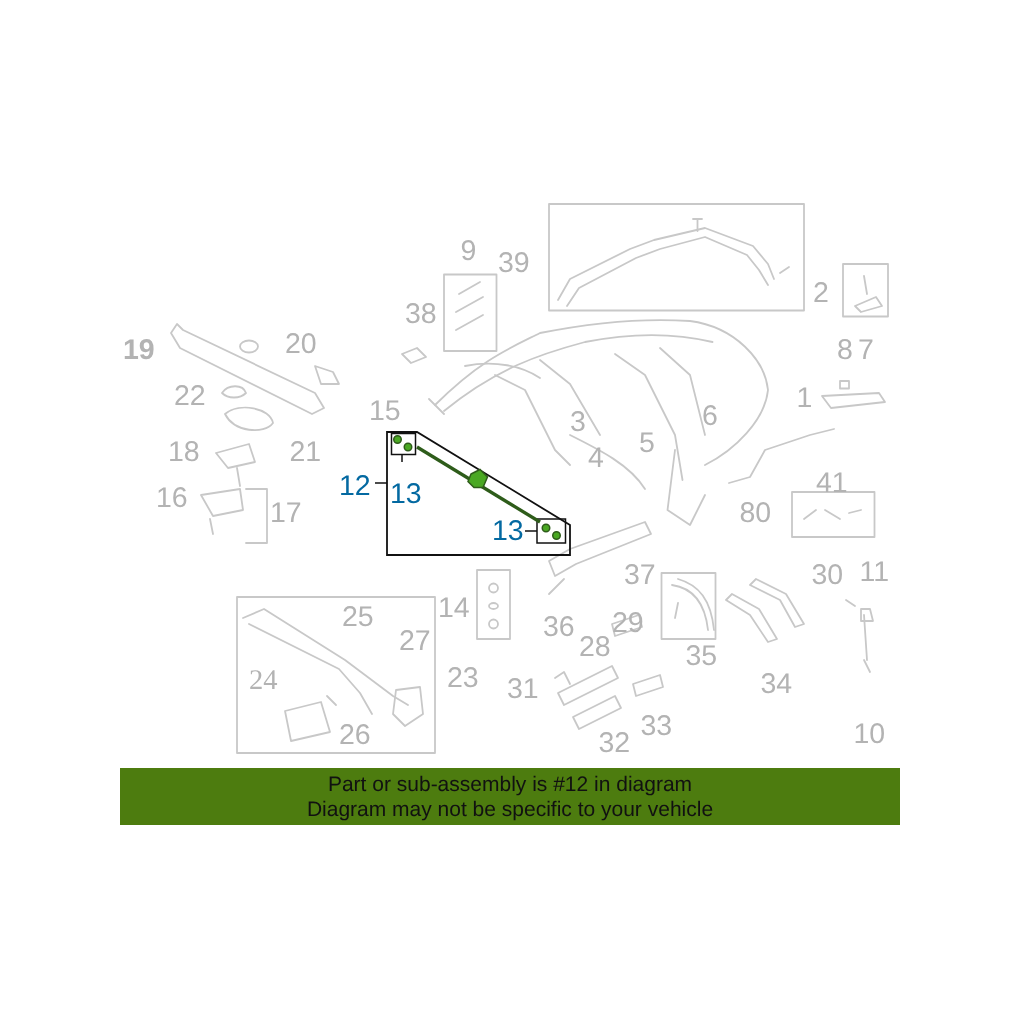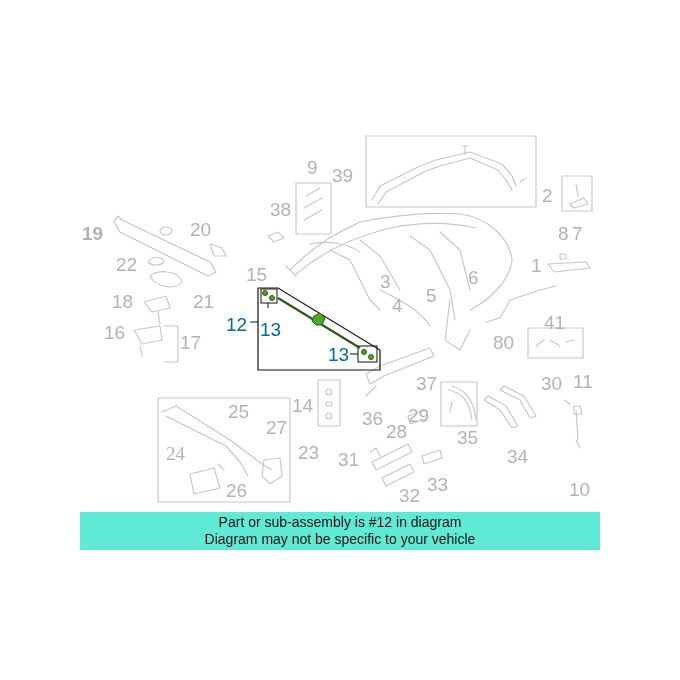--- a/index.html
+++ b/index.html
@@ -1,20 +1,20 @@
 <!DOCTYPE html>
 <html><head>
 <meta charset="utf-8">
 <style>
   html, body { margin:0; padding:0; background:#ffffff; }
   body { width:680px; height:680px; position:relative; overflow:hidden; font-family:"Liberation Sans", sans-serif; }
   #diagram { position:absolute; left:0; top:0; width:680px; height:680px; }
   .lbl { position:absolute; font-family:"Liberation Sans", sans-serif; font-size:19px; color:#b3b3b3; line-height:1; white-space:nowrap; }
   .lbl.hl { color:#0369a1; }
-  .banner { position:absolute; left:80px; top:512px; width:520px; height:38px; background:#5eead4; display:flex; flex-direction:column; align-items:center; justify-content:center; }
+  .banner { position:absolute; left:80px; top:512px; width:520px; height:38px; background:#4d7c0f; display:flex; flex-direction:column; align-items:center; justify-content:center; }
   .banner span { font-family:"Liberation Sans", sans-serif; font-size:14px; color:#111; line-height:17px; }
 </style>
 </head>
 <body>
 
 <div id="diagram">
 <svg width="680" height="680" viewBox="0 0 680 680">
   <g fill="none" stroke="#c8c8c8" stroke-width="1.2" stroke-linejoin="round" stroke-linecap="round">
 
     <rect x="366" y="136" width="170" height="71"></rect>

